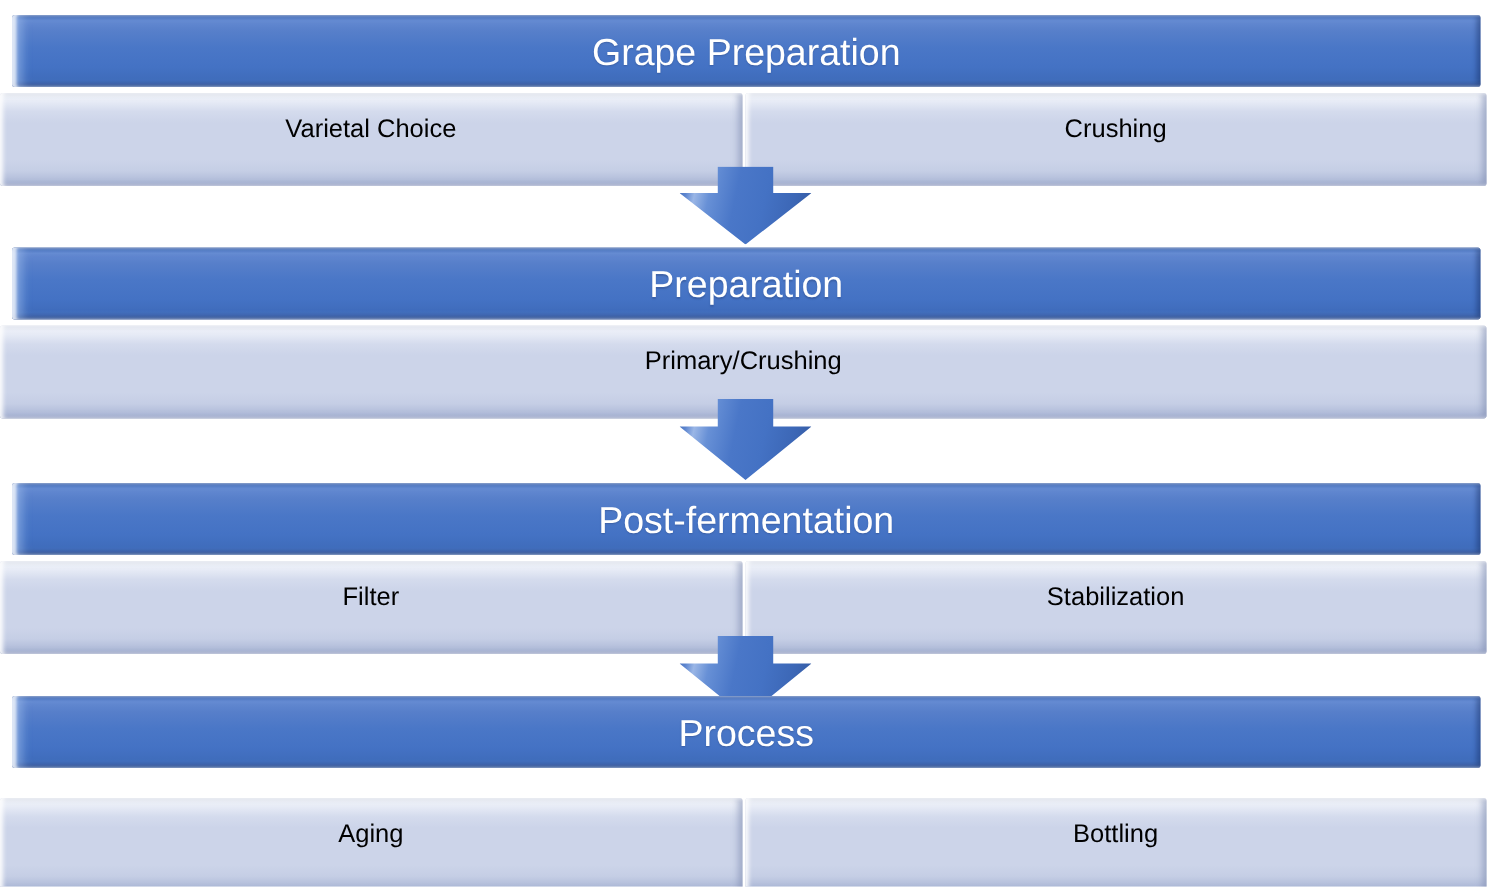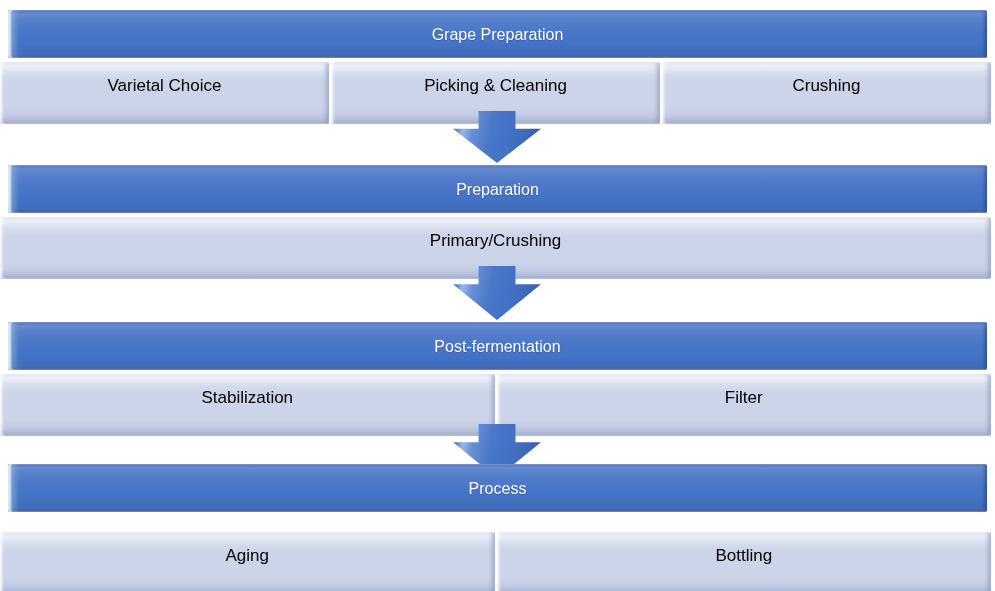--- a/index.html
+++ b/index.html
@@ -14,21 +14,21 @@
     position:absolute;left:8px;width:979px;height:48px;
     background:linear-gradient(180deg,
       #3a60a9 0%, #4d77c4 4%, #6389d1 8%, #577fca 22%,
       #4a77c7 45%, #4472c4 72%, #3f6cbb 90%, #365ca6 97%, #32579e 100%);
     box-shadow:
       inset 3px 0 2px rgba(255,255,255,0.75),
       inset 7px 0 6px rgba(160,190,235,0.55),
       inset -3px 0 3px rgba(18,40,92,0.35),
       inset 0 -2px 2px rgba(18,40,92,0.25);
     border-radius:2px;
-    color:#fff;font-size:16px;line-height:50px;text-align:center;
+    color:#fff;font-size:25px;line-height:50px;text-align:center;
     text-shadow:0 1px 1px rgba(40,60,110,0.35);
   }
 
   
   .steps-row{
     position:absolute;left:0;width:991px;height:62px;
     display:flex;gap:2px;
   }
   .step{
     flex:1;position:relative;border-radius:2px;
@@ -56,37 +56,36 @@
   .arrow-3{top:424px;height:54px;}
 </style>
 </head>
 <body>
 
 <div class="diagram">
 
   <div class="stage-header" style="top:10px">Grape Preparation</div>
   <div class="steps-row" style="top:62px">
     <div class="step">Varietal Choice</div>
-    <div class="step">Picking &amp; Cleaning</div>
     <div class="step">Crushing</div>
   </div>
 
   <div class="down-arrow arrow-1"></div>
 
   <div class="stage-header" style="top:165px">Preparation</div>
   <div class="steps-row" style="top:217px">
     <div class="step">Primary/Crushing</div>
   </div>
 
   <div class="down-arrow arrow-2"></div>
 
   <div class="stage-header" style="top:322px">Post-fermentation</div>
   <div class="steps-row" style="top:374px">
+    <div class="step">Filter</div>
     <div class="step">Stabilization</div>
-    <div class="step">Filter</div>
   </div>
 
   <div class="down-arrow arrow-3"></div>
 
   <div class="stage-header" style="top:464px">Process</div>
   <div class="steps-row" style="top:532px">
     <div class="step">Aging</div>
     <div class="step">Bottling</div>
   </div>
 

